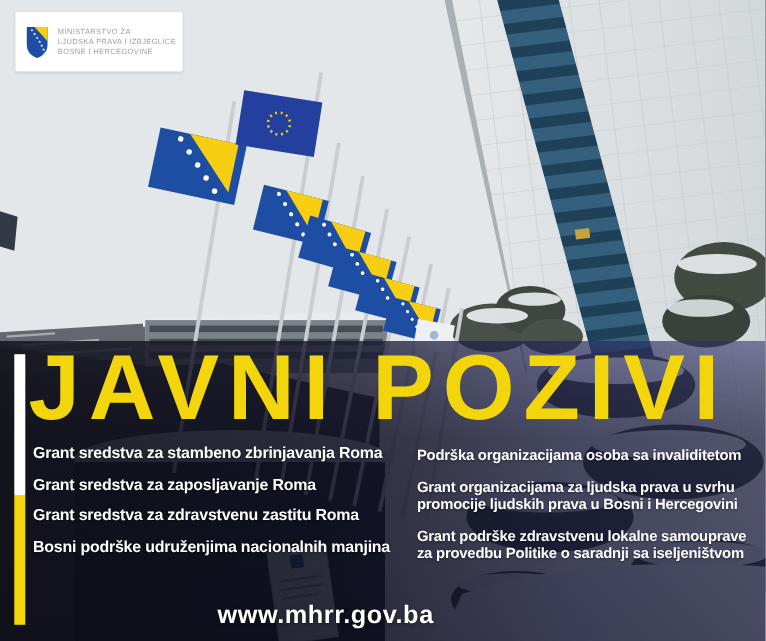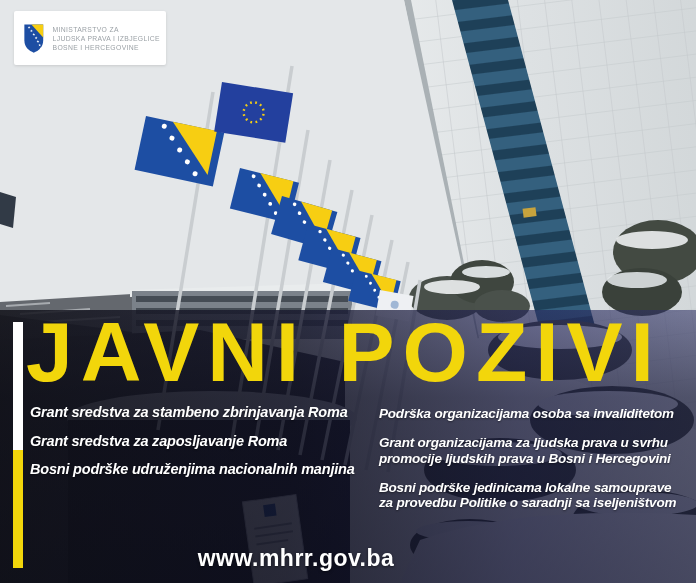--- a/index.html
+++ b/index.html
@@ -38,21 +38,20 @@
   }
   .title{
     position:absolute;left:26px;top:306px;margin:0;z-index:2;
     font-size:84px;line-height:92px;font-weight:bold;letter-spacing:8px;
     color:var(--accent-yellow,#F2D60B);white-space:nowrap;
   }
   .grants{list-style:none;margin:0;padding:0;position:absolute;z-index:2;}
   .grants li{
     color:var(--text-white,#fff);font-weight:bold;
     text-shadow:0 1px 2px rgba(0,0,0,0.45);
-    font-style:italic;
   }
   .grants-left{left:30px;top:404px;width:336px;}
   .grants-left li{font-size:14.5px;line-height:16px;margin-bottom:12.5px;white-space:nowrap;letter-spacing:-0.2px;}
   .grants-right{left:367px;top:406px;width:322px;}
   .grants-right li{font-size:13.5px;line-height:15.5px;margin-bottom:13.5px;white-space:pre-line;letter-spacing:-0.2px;padding-left:12px;}
   .website{
     position:absolute;left:0;top:545px;width:592px;z-index:2;text-align:center;
     color:var(--text-white,#fff);font-size:23px;font-weight:bold;letter-spacing:0.5px;
     text-shadow:0 1px 3px rgba(0,0,0,0.5);
   }
@@ -211,26 +210,27 @@
     </div>
   </div>
 
   <div class="accent-bar"></div>
 
   <h1 class="title">JAVNI POZIVI</h1>
 
   <ul class="grants grants-left">
     <li>Grant sredstva za stambeno zbrinjavanja Roma</li>
     <li>Grant sredstva za zaposljavanje Roma</li>
+    <li>Grant sredstva za zdravstvenu zastitu Roma</li>
     <li>Bosni podrške udruženjima nacionalnih manjina</li>
   </ul>
 
   <ul class="grants grants-right">
     <li>Podrška organizacijama osoba sa invaliditetom</li>
     <li>Grant organizacijama za ljudska prava u svrhu
 promocije ljudskih prava u Bosni i Hercegovini</li>
-    <li>Bosni podrške jedinicama lokalne samouprave
+    <li>Grant podrške zdravstvenu lokalne samouprave
 za provedbu Politike o saradnji sa iseljeništvom</li>
   </ul>
 
   <div class="website">www.mhrr.gov.ba</div>
 
 </div>
 
 </body></html>

